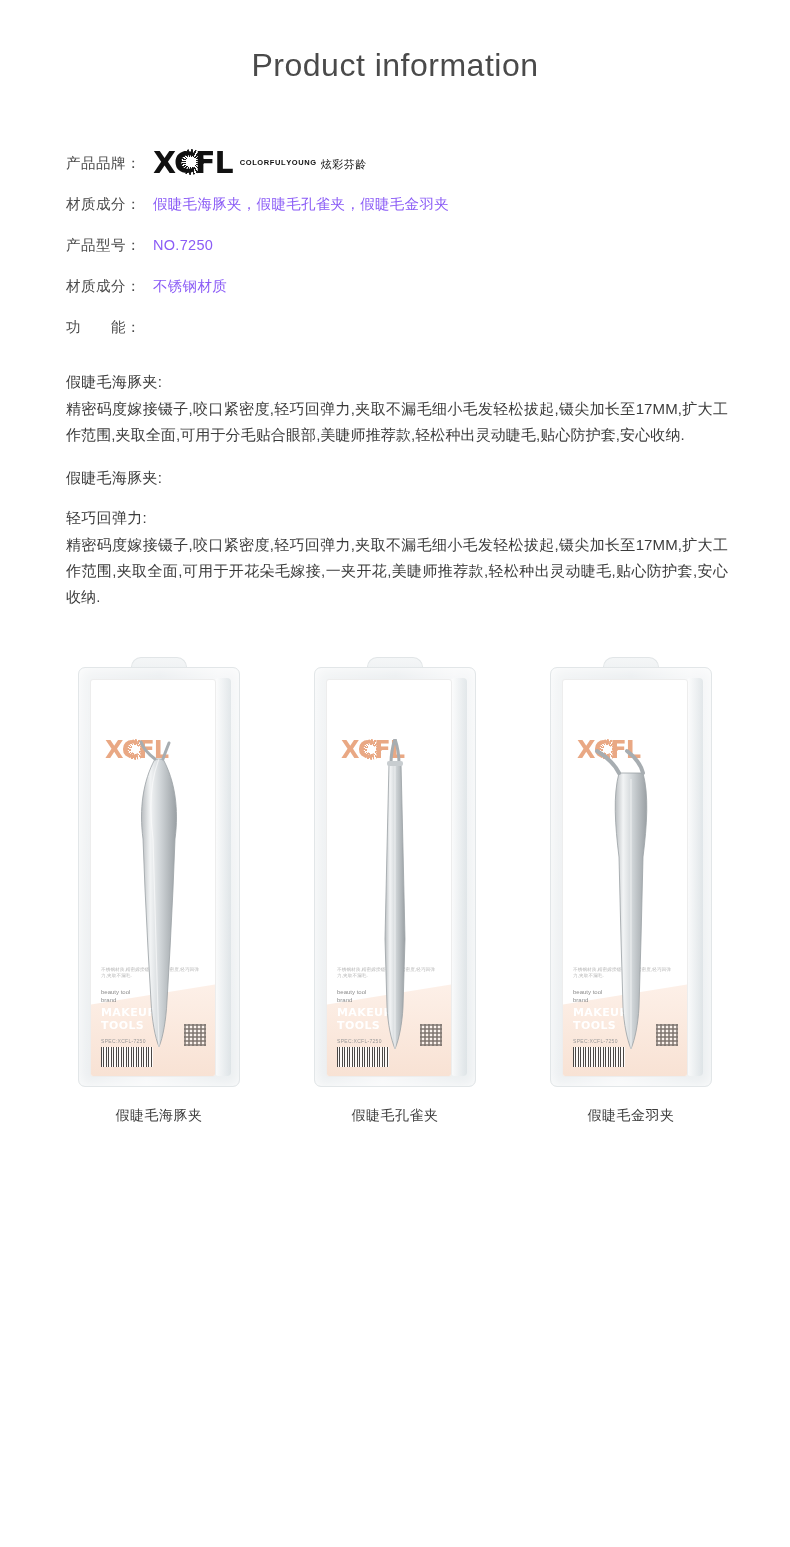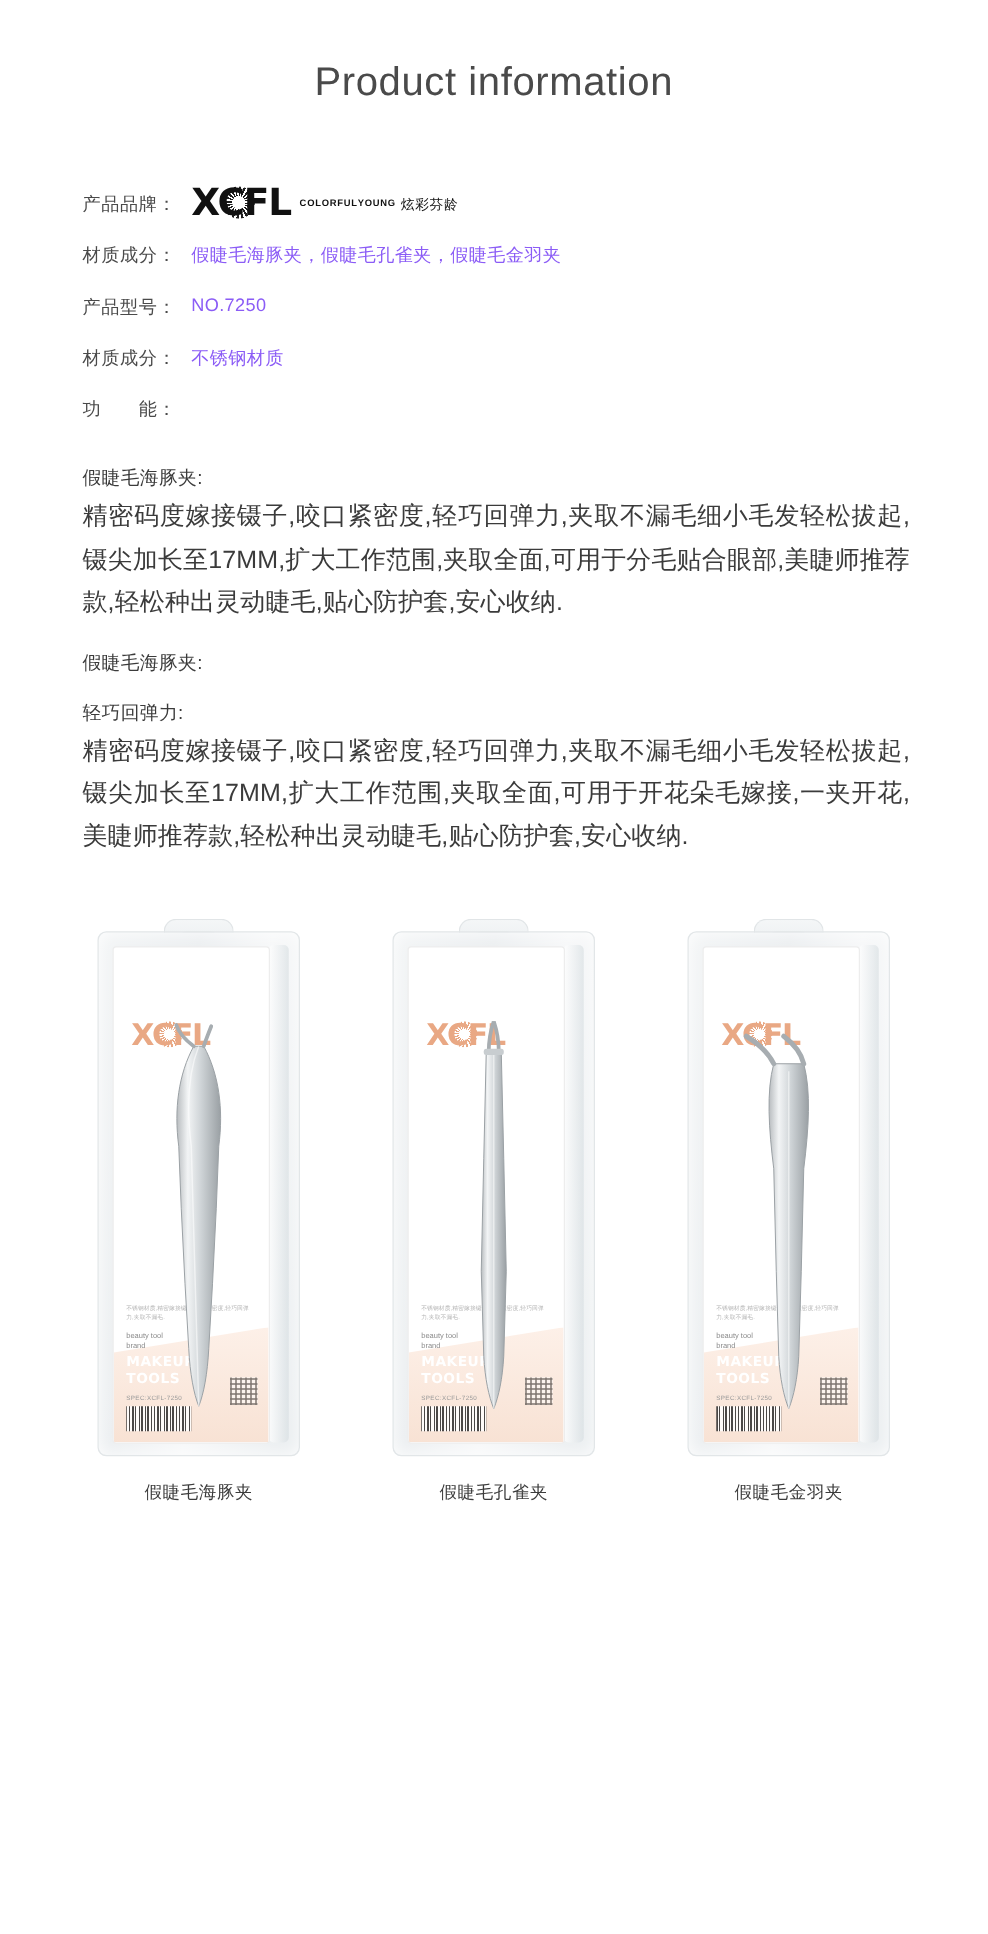--- a/index.html
+++ b/index.html
@@ -129,21 +129,21 @@
   }
   .feature-group { margin-bottom: 21px; }
   .feature-heading {
     font-size: 15px;
     color: #3b3b3b;
     font-weight: 400;
     margin-bottom: 4px;
     letter-spacing: 0.3px;
   }
   .feature-body {
-    font-size: 20px;
+    font-size: 15px;
     color: #3b3b3b;
     line-height: 1.72;
     letter-spacing: 0.1px;
     text-align: justify;
   }
 
   
   .products {
     display: flex;
     justify-content: center;

